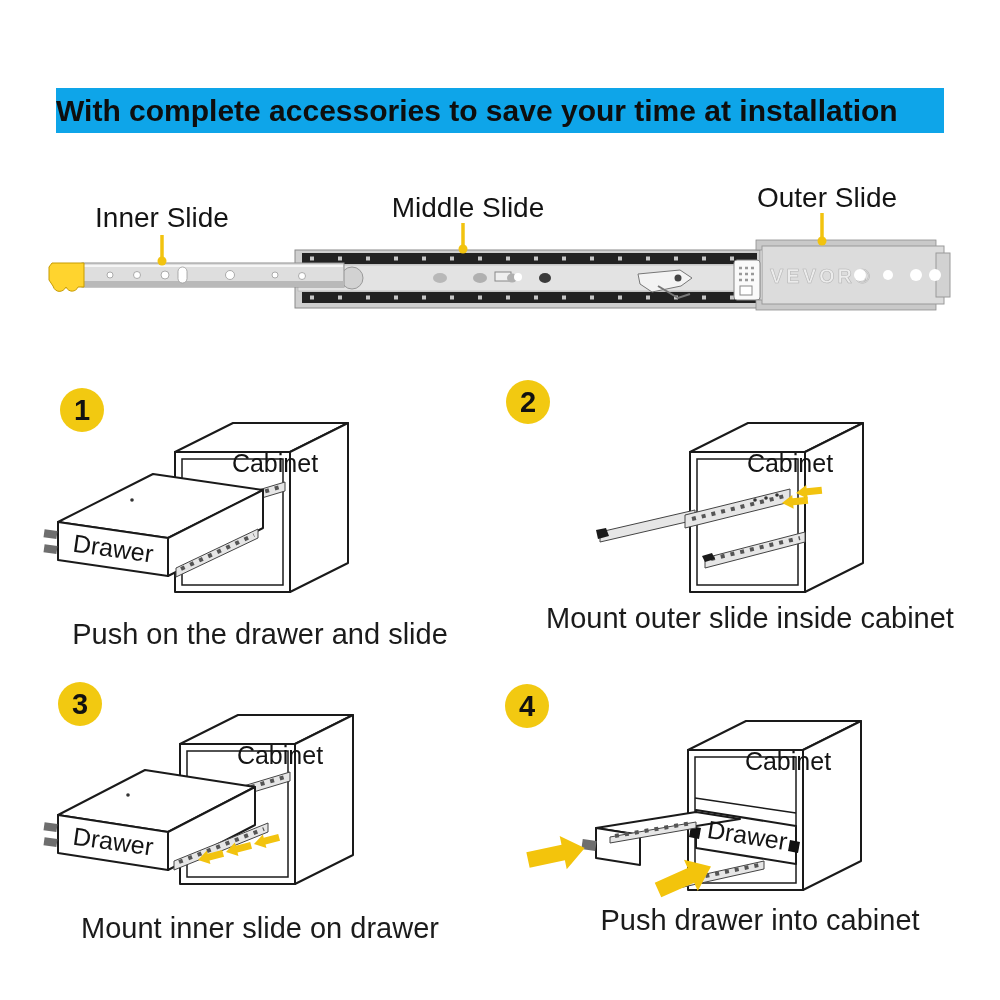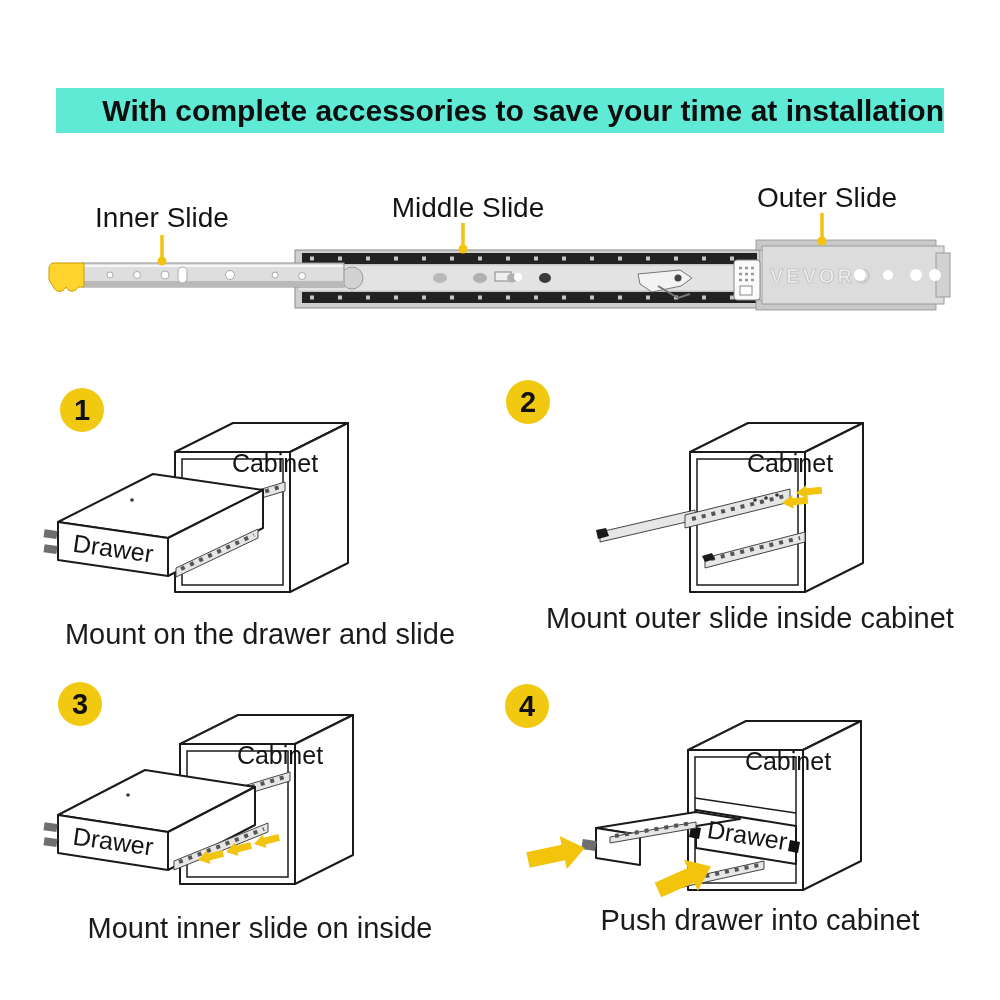--- a/index.html
+++ b/index.html
@@ -4,22 +4,22 @@
 <style>
   html,body{margin:0;padding:0;background:#ffffff;}
   .page{position:relative;width:1000px;height:1000px;background:#ffffff;overflow:hidden;
         font-family:"Liberation Sans", sans-serif;}
 
   .title{position:absolute;top:18px;left:0;width:1000px;text-align:center;margin:0;}
   .title-inner{display:inline-block;font-size:56px;font-weight:bold;letter-spacing:-1px;
                color:#0d0d0d;transform:scaleX(0.72);transform-origin:center;
                text-shadow:0 2px 2px #c9c9c9;white-space:nowrap;}
 
-  .banner{position:absolute;left:56px;top:88px;width:888px;height:45px;background:#5eead4;
-          display:flex;align-items:center;justify-content:flex-end;}
+  .banner{position:absolute;left:56px;top:88px;width:888px;height:45px;background:#0ea5e9;
+          display:flex;align-items:center;justify-content:flex-start;}
   .banner span{font-size:30px;font-weight:bold;color:#0e0e0e;white-space:nowrap;}
 
   .slide-svg{position:absolute;left:40px;top:175px;width:920px;height:150px;}
 
   svg text{font-family:"Liberation Sans", sans-serif;fill:#141414;}
   .lbl{font-size:28px;}
   .cabinet-lbl{font-size:25px;}
   .drawer-lbl{font-size:25px;}
   .brand-lbl{font-size:20px;font-weight:bold;letter-spacing:3px;fill:#ECECEC;stroke:#B5B5B5;stroke-width:0.6px;}
 
@@ -143,21 +143,21 @@
       <polygon class="box" points="18,142 128,158 128,196 18,180"></polygon>
       <circle cx="92" cy="120" r="1.8" fill="#333333"></circle>
 
       <polygon class="rail" points="136,188 218,149 218,158 136,197"></polygon>
       <line class="raildash" x1="141" y1="189" x2="214" y2="155"></line>
       <rect class="nub" x="4" y="150" width="13" height="8" transform="rotate(8 10 154)"></rect>
       <rect class="nub" x="4" y="165" width="13" height="8" transform="rotate(8 10 169)"></rect>
       <text class="cabinet-lbl" x="235" y="92" text-anchor="middle">Cabinet</text>
       <text class="drawer-lbl" x="72" y="177" text-anchor="middle" transform="rotate(8 72 177)">Drawer</text>
     </svg>
-    <div class="caption">Mount on the drawer and slide</div>
+    <div class="caption">Push on the drawer and slide</div>
   </section>
 
   <section class="step" id="step2">
     <div class="badge">2</div>
     <svg class="scene" viewBox="0 0 460 272">
       <g transform="translate(55,0)">
         <polygon class="cab" points="135,72 193,43 308,43 250,72"></polygon>
         <polygon class="cab" points="250,72 308,43 308,183 250,212"></polygon>
         <rect class="cab" x="135" y="72" width="115" height="140"></rect>
         <rect class="cab-inner" x="142" y="79" width="101" height="126"></rect>
@@ -204,21 +204,21 @@
       <polygon class="rail" points="134,201 228,163 228,172 134,210"></polygon>
       <line class="raildash" x1="139" y1="202" x2="224" y2="169"></line>
       <rect class="nub" x="4" y="163" width="13" height="8" transform="rotate(8 10 167)"></rect>
       <rect class="nub" x="4" y="178" width="13" height="8" transform="rotate(8 10 182)"></rect>
 
       <polygon class="arrow" points="0,0 11,-7 11,-3.5 26,-3.5 26,3.5 11,3.5 11,7" transform="translate(158,200) rotate(-15)"></polygon>
       <polygon class="arrow" points="0,0 11,-7 11,-3.5 26,-3.5 26,3.5 11,3.5 11,7" transform="translate(186,192) rotate(-15)"></polygon>
       <polygon class="arrow" points="0,0 11,-7 11,-3.5 26,-3.5 26,3.5 11,3.5 11,7" transform="translate(214,184) rotate(-15)"></polygon>
       <text class="drawer-lbl" x="72" y="190" text-anchor="middle" transform="rotate(8 72 190)">Drawer</text>
     </svg>
-    <div class="caption">Mount inner slide on inside</div>
+    <div class="caption">Mount inner slide on drawer</div>
   </section>
 
   <section class="step" id="step4">
     <div class="badge">4</div>
     <svg class="scene" viewBox="0 0 460 292">
       <g transform="translate(53,18)">
         <polygon class="cab" points="135,72 193,43 308,43 250,72"></polygon>
         <polygon class="cab" points="250,72 308,43 308,183 250,212"></polygon>
         <rect class="cab" x="135" y="72" width="115" height="140"></rect>
         <rect class="cab-inner" x="142" y="79" width="101" height="126"></rect>

